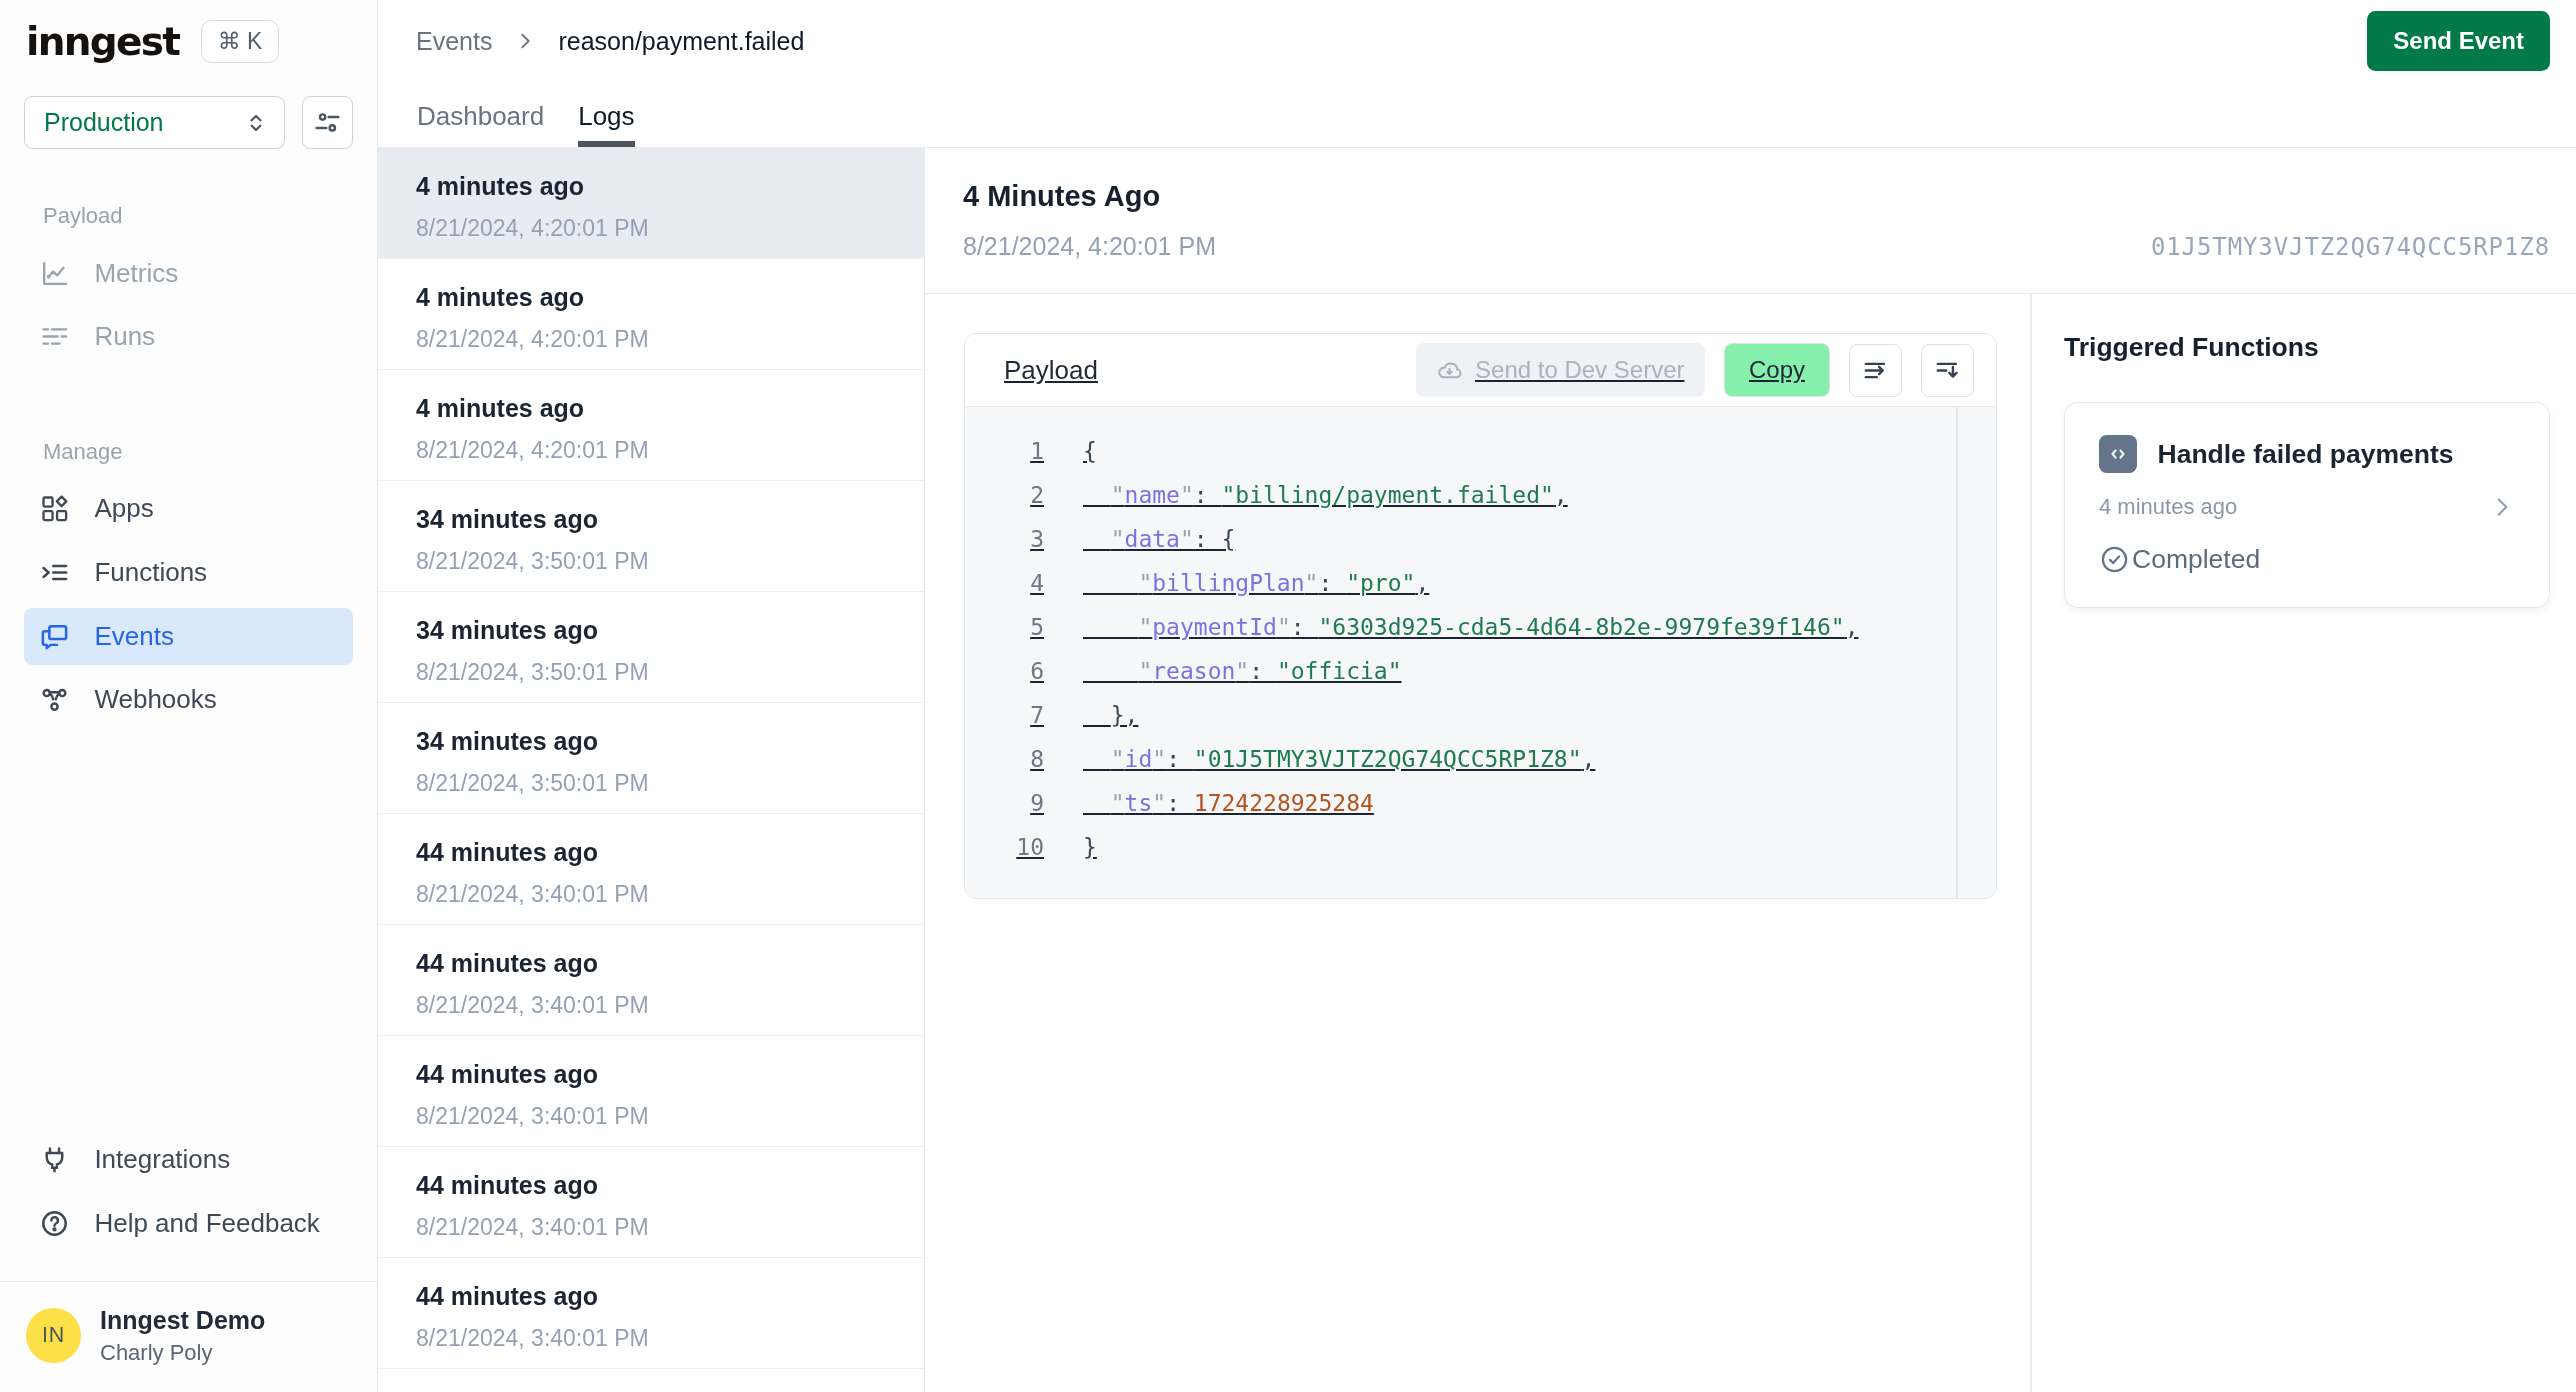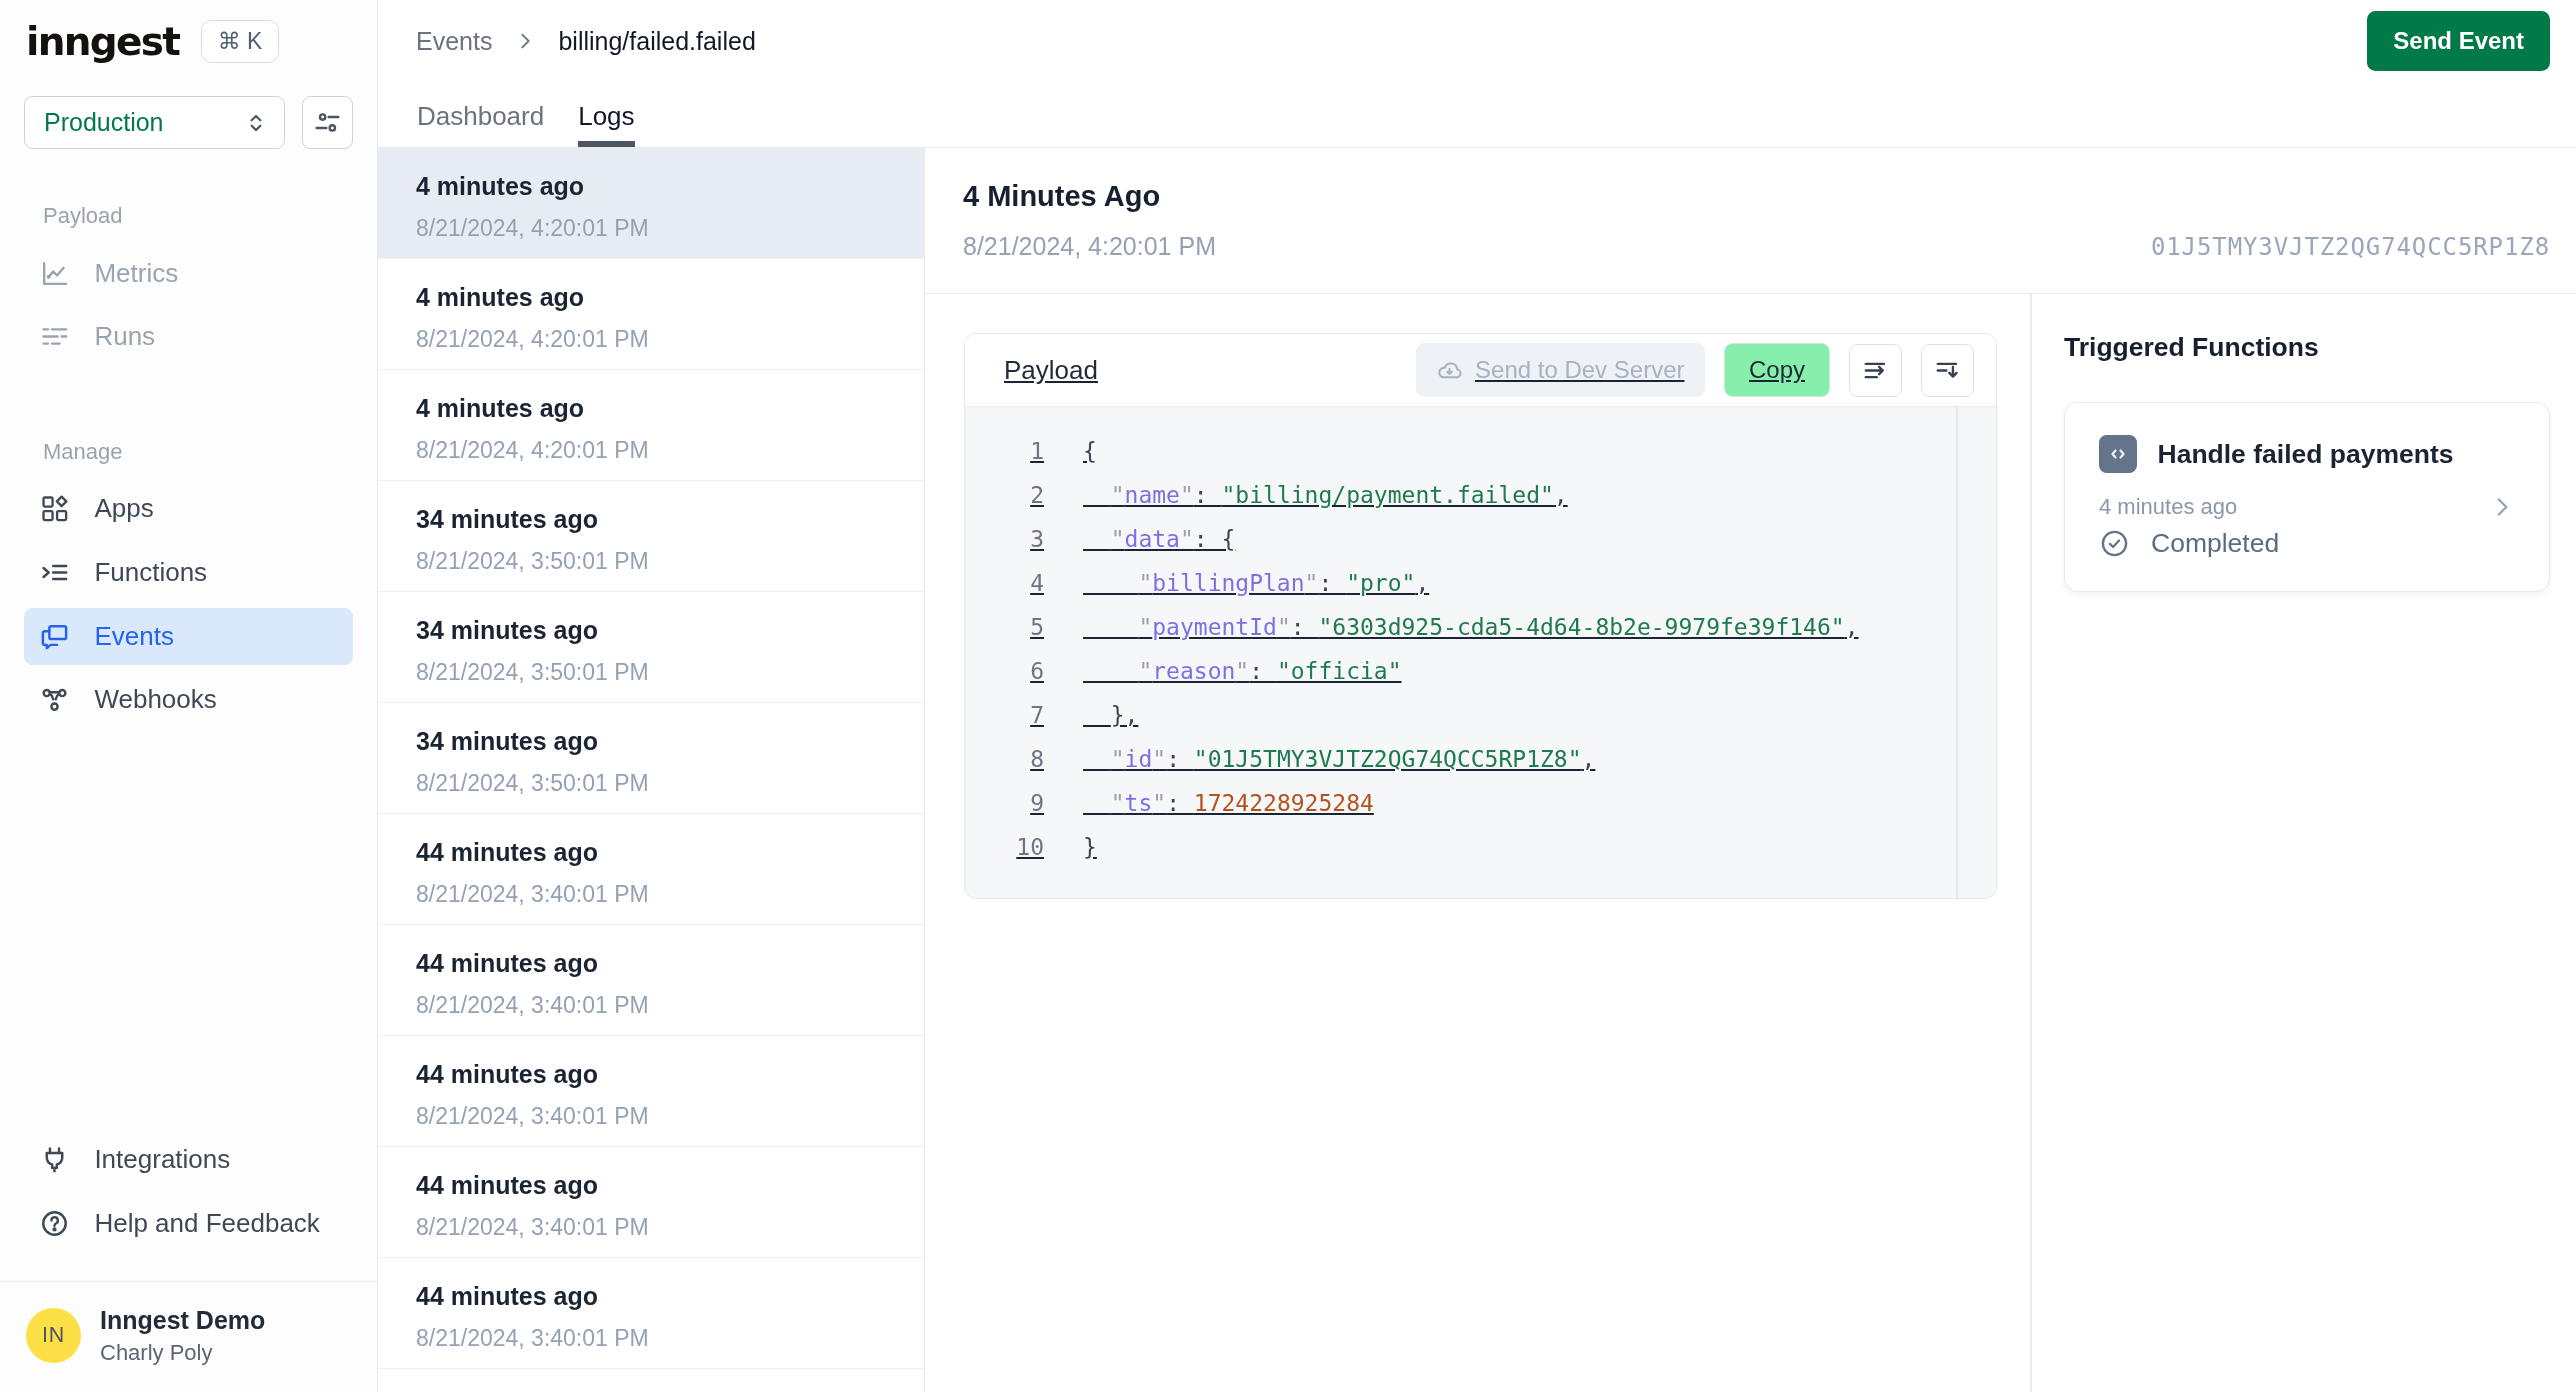--- a/index.html
+++ b/index.html
@@ -100,21 +100,21 @@
   .right-col { width:544px; flex:0 0 544px; padding:38px 26px 0 32px; }
   .right-heading { font-size:26.5px; font-weight:700; color:#16202e; margin-bottom:39px; }
   .fn-card { border:1.7px solid #e5e8ec; border-radius:13.7px; padding:32px 34px; background:#fff;
              box-shadow:0 2.6px 6.8px rgba(15,23,42,0.05); cursor:pointer; }
   .fn-title-row { display:flex; align-items:center; gap:20.5px; }
   .code-chip { width:38px; height:38px; border-radius:7.7px; background:#64748b; color:#eef1f5;
                display:grid; place-items:center; flex:0 0 38px; }
   .fn-title { font-size:26.5px; font-weight:700; color:#1b2433; }
   .fn-time-row { display:flex; align-items:center; margin-top:20.5px; color:#8b97a8; font-size:22px; }
   .fn-chevron { margin-left:auto; color:#94a0b4; }
-  .fn-status { display:flex; align-items:center; gap:21px; margin-top:8px; color:#5b6b7e; font-size:26.5px; }
+  .fn-status { display:flex; align-items:center; gap:2px; margin-top:24px; color:#5b6b7e; font-size:26.5px; }
   .fn-status .stico { color:#64748b; }
 </style>
 </head>
 <body>
 
 <aside class="sidebar">
   <div class="logo-row">
     <div class="logo">inngest</div>
     <div class="kbd">⌘ K</div>
   </div>
@@ -250,21 +250,21 @@
 
 <div class="main">
   <div class="topbar">
     <div class="crumb-row">
       <span class="crumb">Events</span>
       <span class="crumb-sep">
         <svg width="22" height="22" viewBox="0 0 24 24" fill="none" stroke="currentColor" stroke-width="2" stroke-linecap="round" stroke-linejoin="round">
             <path d="M9 5l7 7-7 7"></path>
           </svg>
       </span>
-      <span class="crumb-current">billing/failed.failed</span>
+      <span class="crumb-current">reason/payment.failed</span>
       <button class="send-event">Send Event</button>
     </div>
     <div class="tabs" id="tabs">
         <div class="tab">Dashboard</div>
         <div class="tab active">Logs</div>
       </div>
   </div>
 
   <div class="content">
 

